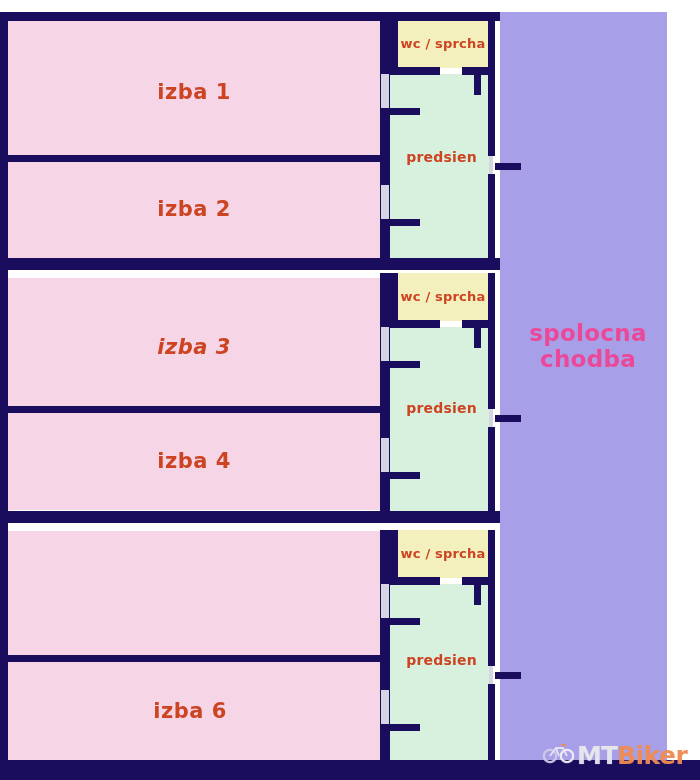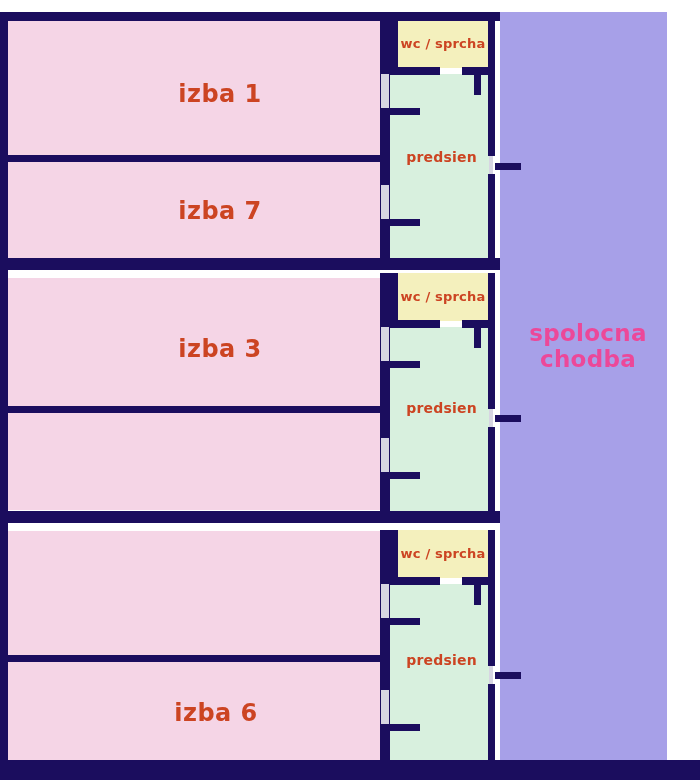--- a/index.html
+++ b/index.html
@@ -51,21 +51,21 @@
   .room-hall  { background: #d8f0de; }
 
   
   .room-label {
     position: absolute;
     color: #cc4422;
     font-weight: bold;
     text-align: center;
     white-space: nowrap;
   }
-  .label-izba    { font-size: 24px; letter-spacing: 0.5px; padding-left: 26px; }
+  .label-izba    { font-size: 21px; letter-spacing: 0.5px; }
   .label-wc      { font-size: 13px; letter-spacing: 0.2px; }
   .label-predsien{ font-size: 14px; letter-spacing: 0.2px; }
 
   
   .door-gap { background: #d7d5e2; }
 
   
   .watermark {
     position: absolute;
     left: 542px;
@@ -125,21 +125,21 @@
 
   <div class="abs wall" style="left:488px; top:74px; width:7px; height:82px;"></div>
   <div class="abs wall" style="left:488px; top:174px; width:7px; height:84px;"></div>
   <div class="abs wall" style="left:495px; top:163px; width:26px; height:7px;"></div>
   <div class="abs door-gap" style="left:489px; top:156px; width:4px; height:18px;"></div>
 
   <div class="abs wall" style="left:390px; top:108px; width:30px; height:7px;"></div>
   <div class="abs wall" style="left:390px; top:219px; width:30px; height:7px;"></div>
 
   <div class="room-label label-izba" style="left:8px; top:80px; width:372px;">izba 1</div>
-  <div class="room-label label-izba" style="left:8px; top:197px; width:372px;">izba 7</div>
+  <div class="room-label label-izba" style="left:8px; top:197px; width:372px;">izba 2</div>
   <div class="room-label label-wc" style="left:397px; top:36px; width:92px;">wc / sprcha</div>
   <div class="room-label label-predsien" style="left:390px; top:149px; width:103px;">predsien</div>
 
   <div class="abs room-izba" style="left:8px; top:278px; width:372px; height:128px;"></div>
   <div class="abs room-izba" style="left:8px; top:413px; width:372px; height:97px;"></div>
 
   <div class="abs room-wc" style="left:397px; top:273px; width:92px; height:48px;"></div>
 
   <div class="abs room-hall" style="left:390px; top:327px; width:103px; height:188px;"></div>
 
@@ -154,21 +154,22 @@
   <div class="abs wall" style="left:390px; top:320px; width:50px; height:8px;"></div>
   <div class="abs wall" style="left:462px; top:320px; width:33px; height:8px;"></div>
   <div class="abs wall" style="left:474px; top:320px; width:7px; height:28px;"></div>
   <div class="abs wall" style="left:488px; top:327px; width:7px; height:82px;"></div>
   <div class="abs wall" style="left:488px; top:427px; width:7px; height:84px;"></div>
   <div class="abs wall" style="left:495px; top:415px; width:26px; height:7px;"></div>
   <div class="abs door-gap" style="left:489px; top:409px; width:4px; height:18px;"></div>
   <div class="abs wall" style="left:390px; top:361px; width:30px; height:7px;"></div>
   <div class="abs wall" style="left:390px; top:472px; width:30px; height:7px;"></div>
 
-  <div class="room-label label-izba" style="left:8px; top:335px; width:372px;">izba 3</div>
+  <div class="room-label label-izba" style="left:8px; top:335px; width:372px;font-style:italic;">izba 3</div>
+  <div class="room-label label-izba" style="left:8px; top:449px; width:372px;">izba 4</div>
   <div class="room-label label-wc" style="left:397px; top:289px; width:92px;">wc / sprcha</div>
   <div class="room-label label-predsien" style="left:390px; top:400px; width:103px;">predsien</div>
 
   <div class="abs room-izba" style="left:8px; top:531px; width:372px; height:124px;"></div>
   <div class="abs room-izba" style="left:8px; top:662px; width:372px; height:98px;"></div>
 
   <div class="abs room-wc" style="left:397px; top:530px; width:92px; height:48px;"></div>
 
   <div class="abs room-hall" style="left:390px; top:584px; width:103px; height:176px;"></div>
 
@@ -187,14 +188,27 @@
   <div class="abs wall" style="left:488px; top:684px; width:7px; height:76px;"></div>
   <div class="abs wall" style="left:495px; top:672px; width:26px; height:7px;"></div>
   <div class="abs door-gap" style="left:489px; top:666px; width:4px; height:18px;"></div>
   <div class="abs wall" style="left:390px; top:618px; width:30px; height:7px;"></div>
   <div class="abs wall" style="left:390px; top:724px; width:30px; height:7px;"></div>
 
   <div class="room-label label-izba" style="left:8px; top:699px; width:364px;">izba 6</div>
   <div class="room-label label-wc" style="left:397px; top:546px; width:92px;">wc / sprcha</div>
   <div class="room-label label-predsien" style="left:390px; top:652px; width:103px;">predsien</div>
 
+  <div class="watermark">
+    <span class="wm-bike">
+      <svg width="34" height="24" viewBox="0 0 34 24" aria-hidden="true">
+        <circle cx="8" cy="15" r="6.2" fill="none" stroke="#cfcbe6" stroke-width="2.2"></circle>
+        <circle cx="25" cy="15" r="6.2" fill="none" stroke="#f0f0f5" stroke-width="2.2"></circle>
+        <path d="M8 15 L14 7 L21 7 L25 15" fill="none" stroke="#e8e6f2" stroke-width="1.8"></path>
+        <path d="M14 7 L17 15" fill="none" stroke="#e8e6f2" stroke-width="1.8"></path>
+        <path d="M20 4 L23 4" stroke="#ef8b52" stroke-width="1.8" stroke-linecap="round"></path>
+      </svg>
+    </span>
+    <span class="wm-mt">MT</span>
+    <span class="wm-biker">Biker</span>
+  </div>
 
 </div>
 
 </body></html>

